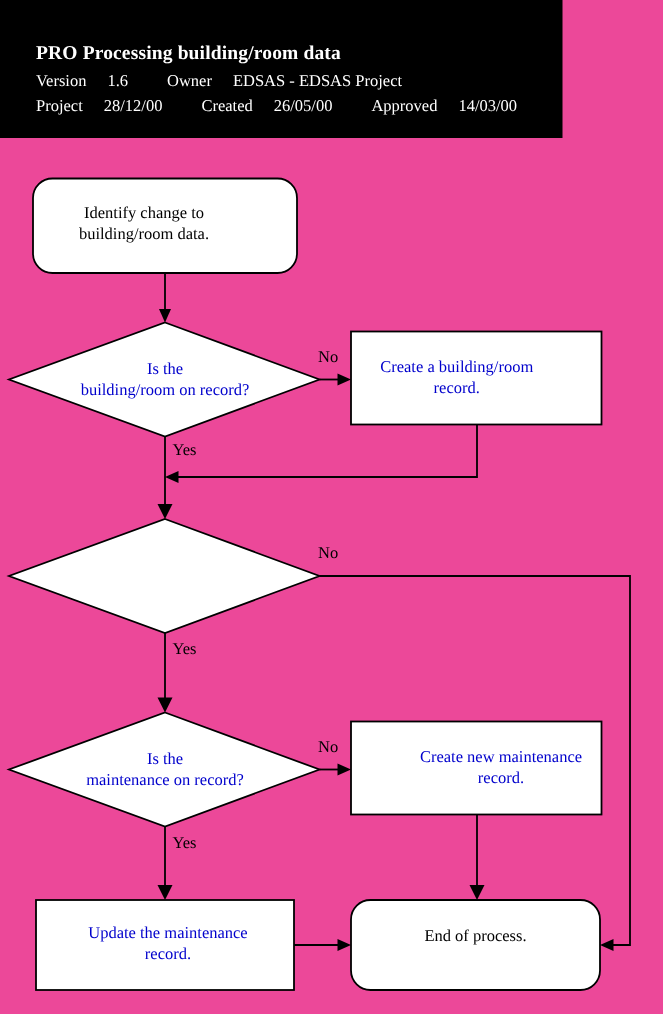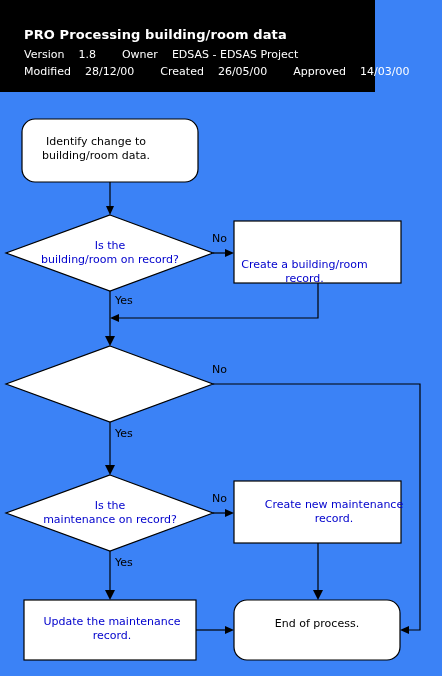--- a/index.html
+++ b/index.html
@@ -7,22 +7,23 @@
     padding: 0;
     background: #ffffff;
   }
   body {
     font-family: "DejaVu Sans", sans-serif;
   }
   #canvas {
     position: relative;
     width: 442px;
     height: 676px;
-    background: #3b82f6;
+    background: #ec4899;
     overflow: hidden;
+    font-family: Liberation Serif, serif;
   }
 
   
   .banner {
     position: absolute;
     left: 0;
     top: 0;
     width: 375px;
     height: 92px;
     background: #000000;
@@ -90,23 +91,23 @@
   }
 </style>
 </head>
 <body>
 
 <div id="canvas">
 
   <div class="banner"></div>
   <div class="banner-title">PRO Processing building/room data</div>
 
-  <div class="banner-line l2"><span class="bl-seg">Version</span><span class="gap-b"></span><span class="bl-seg">1.8</span><span class="gap-a"></span><span class="bl-seg">Owner</span><span class="gap-b"></span><span class="bl-seg">EDSAS - EDSAS Project</span></div>
+  <div class="banner-line l2"><span class="bl-seg">Version</span><span class="gap-b"></span><span class="bl-seg">1.6</span><span class="gap-a"></span><span class="bl-seg">Owner</span><span class="gap-b"></span><span class="bl-seg">EDSAS - EDSAS Project</span></div>
 
-  <div class="banner-line l3"><span class="bl-seg">Modified</span><span class="gap-b"></span><span class="bl-seg">28/12/00</span><span class="gap-a"></span><span class="bl-seg">Created</span><span class="gap-b"></span><span class="bl-seg">26/05/00</span><span class="gap-a"></span><span class="bl-seg">Approved</span><span class="gap-b"></span><span class="bl-seg">14/03/00</span></div>
+  <div class="banner-line l3"><span class="bl-seg">Project</span><span class="gap-b"></span><span class="bl-seg">28/12/00</span><span class="gap-a"></span><span class="bl-seg">Created</span><span class="gap-b"></span><span class="bl-seg">26/05/00</span><span class="gap-a"></span><span class="bl-seg">Approved</span><span class="gap-b"></span><span class="bl-seg">14/03/00</span></div>
 
   <svg id="diagram" viewBox="0 0 442 676">
 
     <rect class="shape-stroke" x="22" y="119" width="176" height="63" rx="13" ry="13"></rect>
 
     <polygon class="shape-stroke" points="110,215 213,253 110,291 6,253"></polygon>
 
     <rect class="shape-stroke" x="234" y="221" width="167" height="62"></rect>
 
     <polygon class="shape-stroke" points="110,346 213,384 110,422 6,384"></polygon>
@@ -149,21 +150,21 @@
     <line class="conn" x1="196" y1="630" x2="227" y2="630"></line>
     <polygon class="arrowhead" points="234,630 225,626 225,634"></polygon>
   </svg>
 
   <div class="nodetext t-black" style="left:22px; top:135px; width:148px;">Identify change to
 building/room data.</div>
 
   <div class="nodetext t-blue" style="left:18px; top:239px; width:184px;">Is the
 building/room on record?</div>
 
-  <div class="nodetext t-blue" style="left:234px; top:238px; width:141px;margin-top:20px;">Create a building/room
+  <div class="nodetext t-blue" style="left:234px; top:238px; width:141px;">Create a building/room
 record.</div>
 
 
   <div class="nodetext t-blue" style="left:18px; top:499px; width:184px;">Is the
 maintenance on record?</div>
 
   <div class="nodetext t-blue" style="left:234px; top:498px; width:200px;">Create new maintenance
 record.</div>
 
   <div class="nodetext t-blue" style="left:24px; top:615px; width:176px;">Update the maintenance

